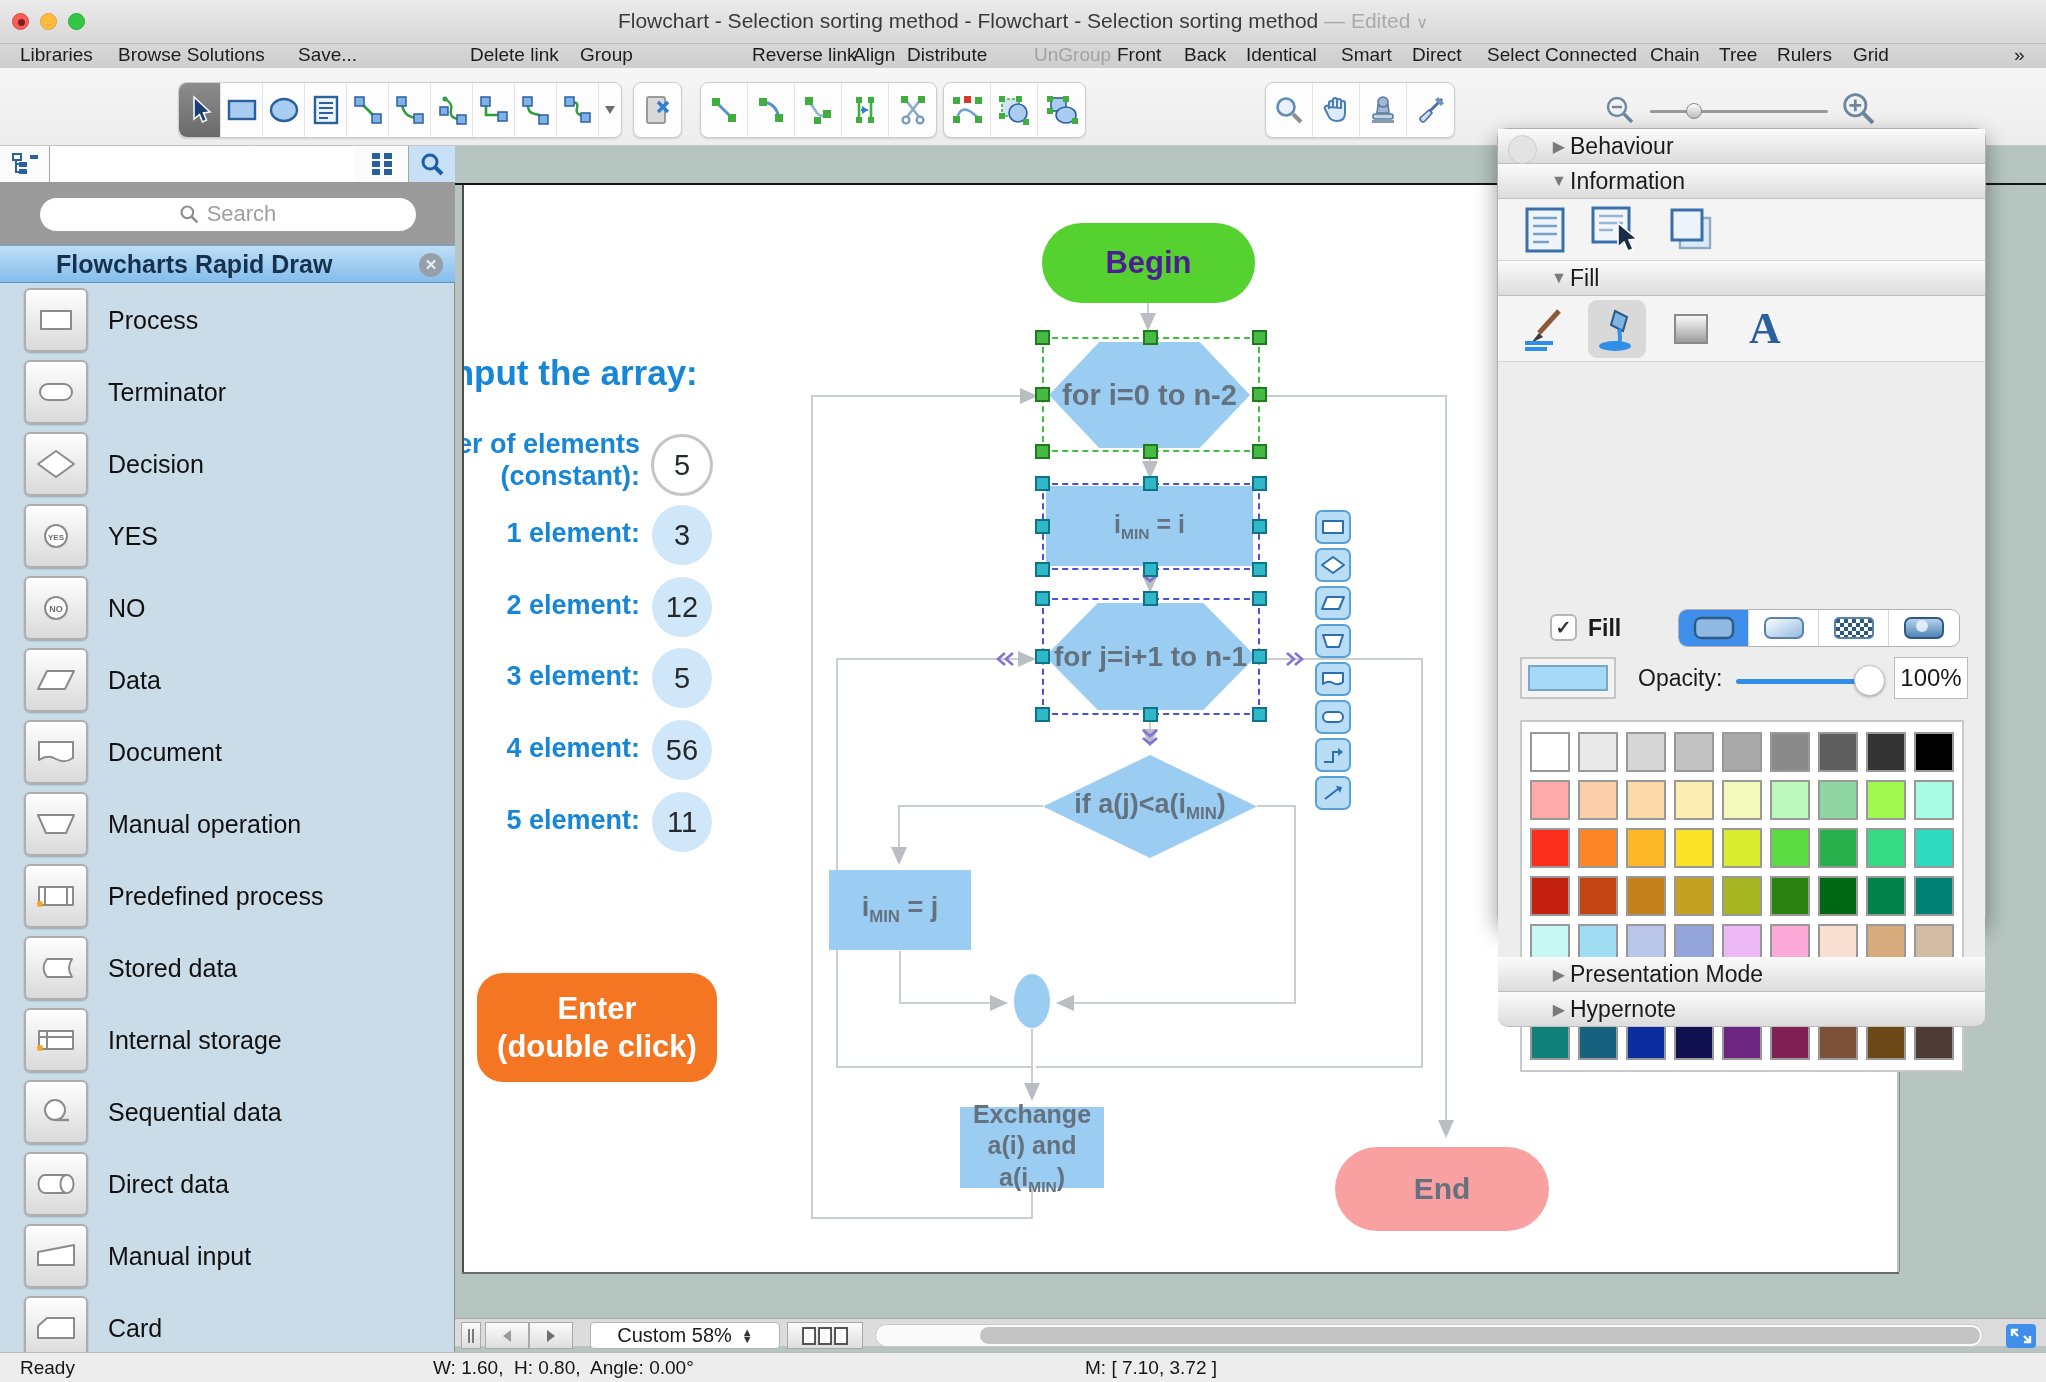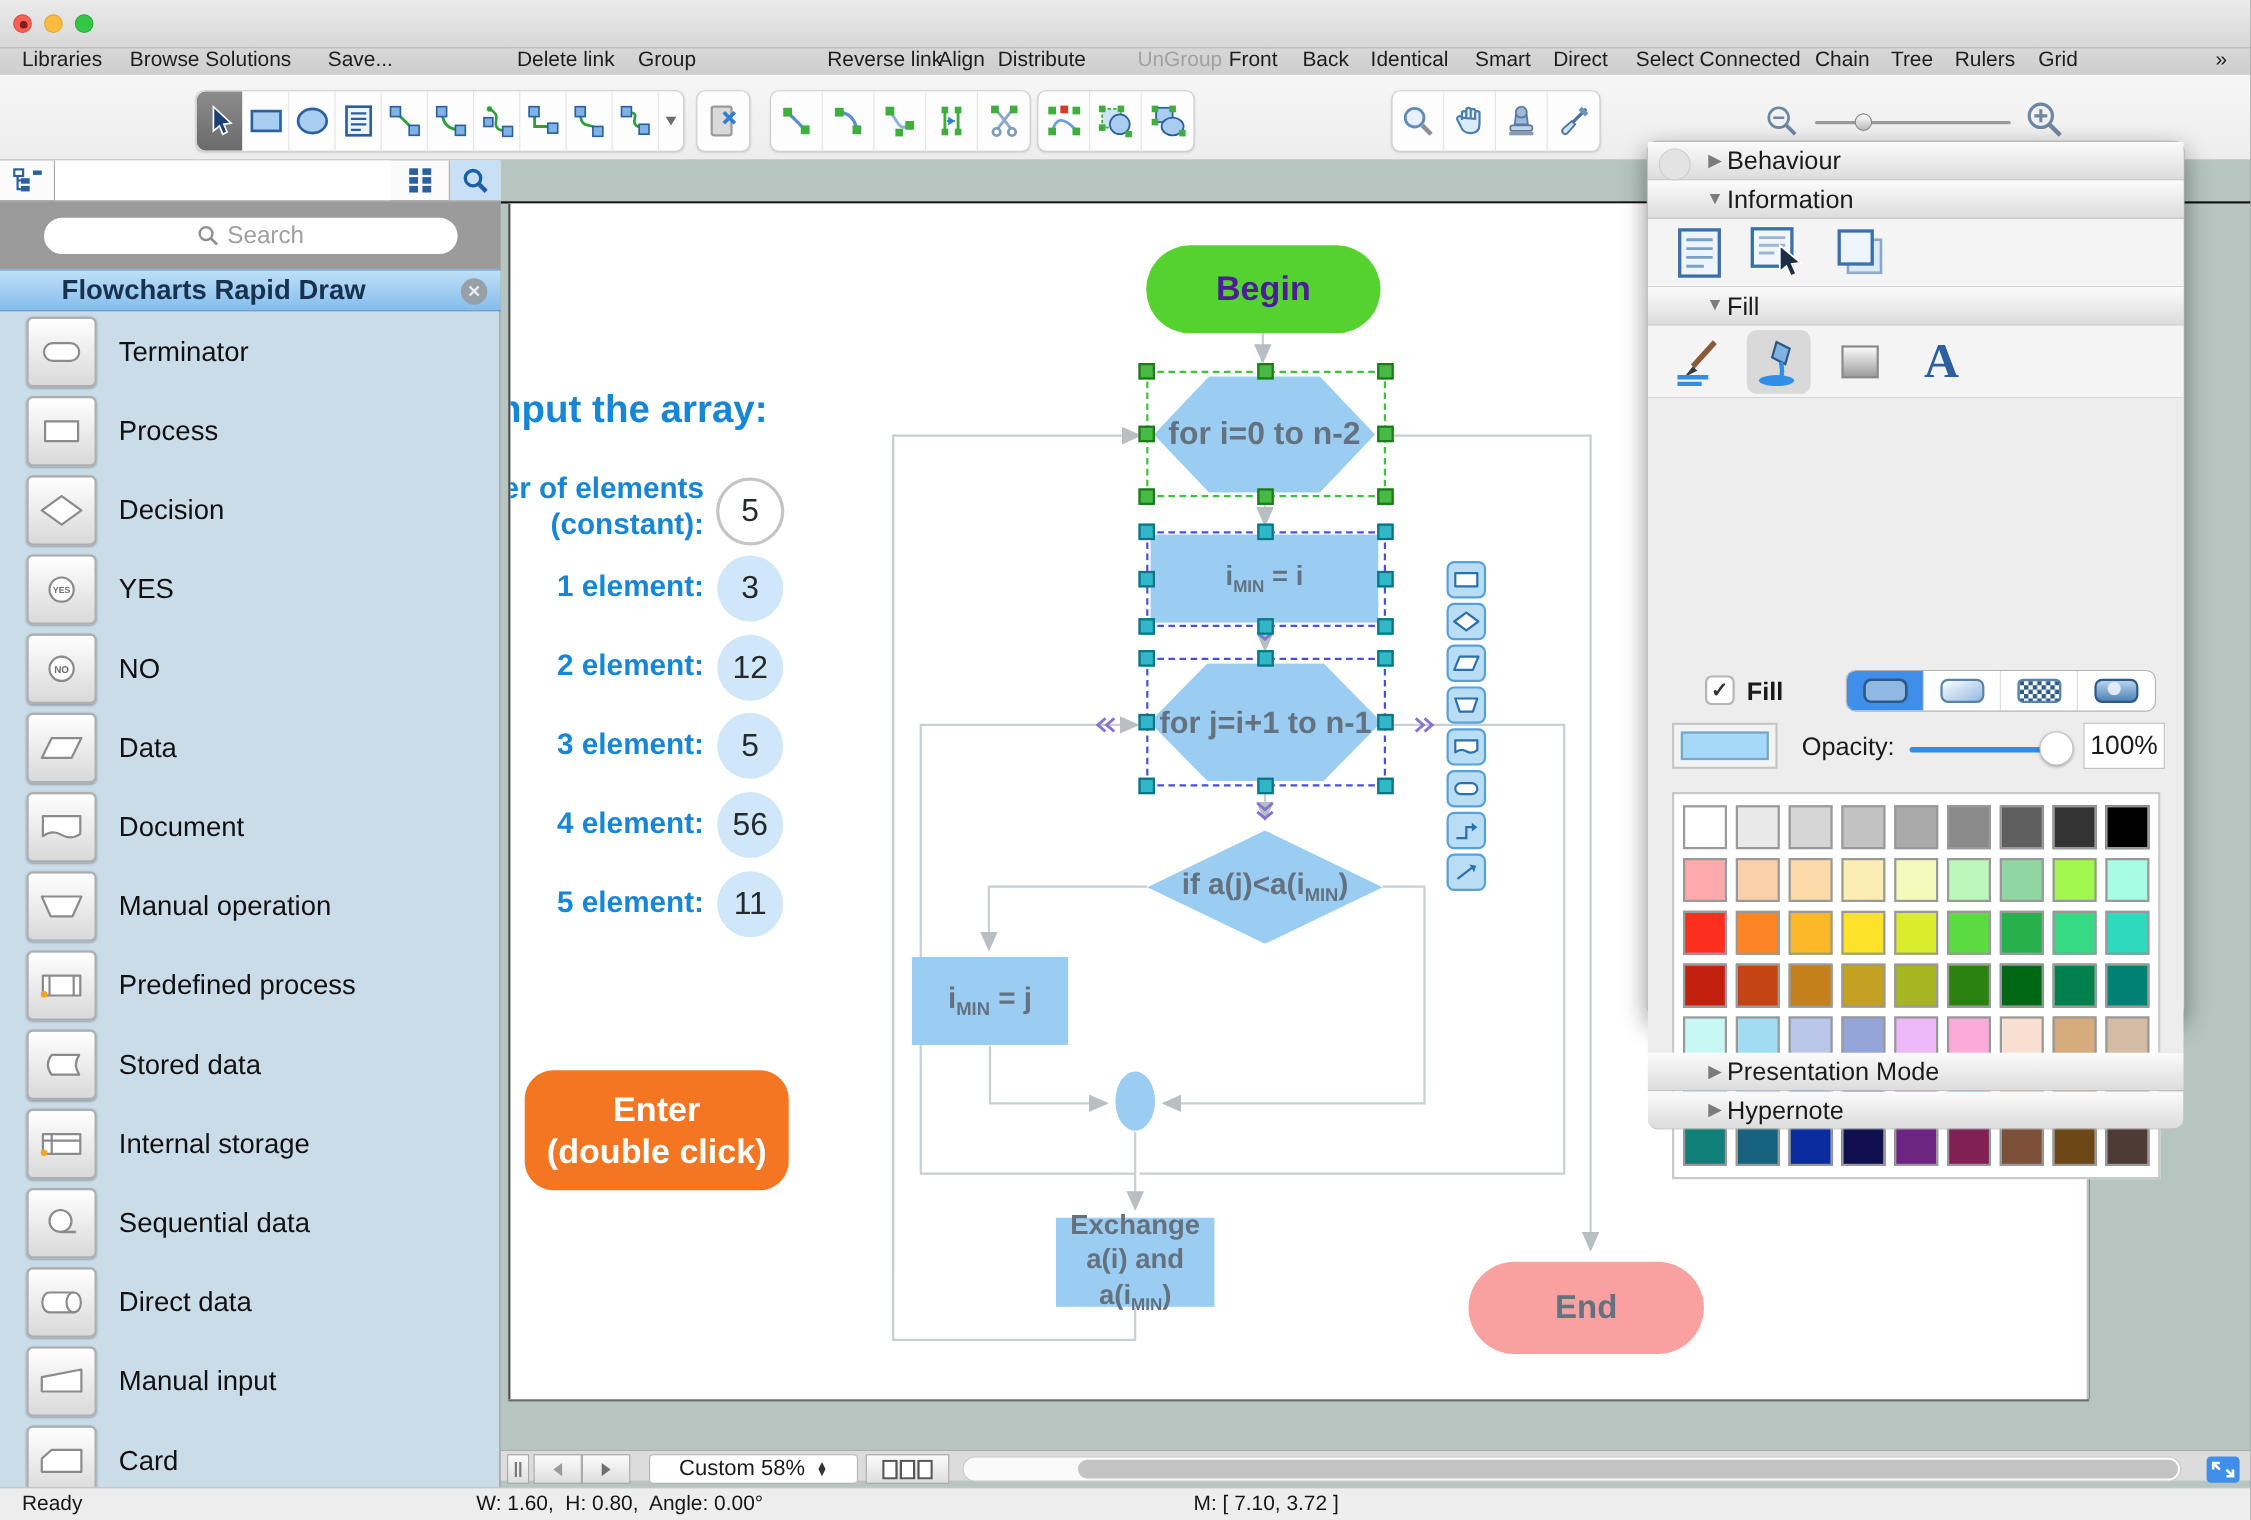--- a/index.html
+++ b/index.html
@@ -148,20 +148,25 @@
 <div id="app">
 
   <header class="titlebar">
     <div class="lights">
       <span class="light" style="background:#f95f57;border:1px solid #df4840">
           <span class="dot"></span>
         </span>
       <span class="light" style="background:#fcbb3f;border:1px solid #e0a62f"></span>
       <span class="light" style="background:#33c748;border:1px solid #27ab38"></span>
     </div>
+    <div class="wtitle">
+      <span>Flowchart - Selection sorting method - Flowchart - Selection sorting method</span>
+      <span class="edited"> <span>—</span> <span>Edited</span></span>
+      <span class="chev">∨</span>
+    </div>
   </header>
 
   <nav class="menubar" id="menubar">
       <span class="menu-item" style="left: 20px;">Libraries</span>
       <span class="menu-item" style="left: 118px;">Browse Solutions</span>
       <span class="menu-item" style="left: 298px;">Save...</span>
       <span class="menu-item" style="left: 470px;">Delete link</span>
       <span class="menu-item" style="left: 580px;">Group</span>
       <span class="menu-item" style="left: 752px;">Reverse link</span>
       <span class="menu-item" style="left: 853px;">Align</span>
@@ -426,32 +431,32 @@
       </div>
     </div>
     <div class="libheader">
       <span>Flowcharts Rapid Draw</span>
       <span class="libclose">✕</span>
     </div>
     <div class="sb-list" id="sb-list">
         <div class="sb-row">
           <span class="sb-iconbtn">
             <svg width="44" height="34" viewBox="0 0 44 34">
+              <rect x="7" y="8" width="30" height="18" fill="#fff" stroke="#8b8b8b" stroke-width="2" stroke-linejoin="round"></rect>
+            </svg>
+          </span>
+   <span class="sb-label">Process</span>
+        </div>
+        <div class="sb-row">
+          <span class="sb-iconbtn">
+            <svg width="44" height="34" viewBox="0 0 44 34">
               <rect x="6" y="9" width="32" height="16" rx="8" fill="#fff" stroke="#8b8b8b" stroke-width="2" stroke-linejoin="round"></rect>
             </svg>
           </span>
    <span class="sb-label">Terminator</span>
-        </div>
-        <div class="sb-row">
-          <span class="sb-iconbtn">
-            <svg width="44" height="34" viewBox="0 0 44 34">
-              <rect x="7" y="8" width="30" height="18" fill="#fff" stroke="#8b8b8b" stroke-width="2" stroke-linejoin="round"></rect>
-            </svg>
-          </span>
-   <span class="sb-label">Process</span>
         </div>
         <div class="sb-row">
           <span class="sb-iconbtn">
             <svg width="44" height="34" viewBox="0 0 44 34">
               <polygon points="22,4 40,17 22,30 4,17" fill="#fff" stroke="#8b8b8b" stroke-width="2" stroke-linejoin="round"></polygon>
             </svg>
           </span>
    <span class="sb-label">Decision</span>
         </div>
         <div class="sb-row">

